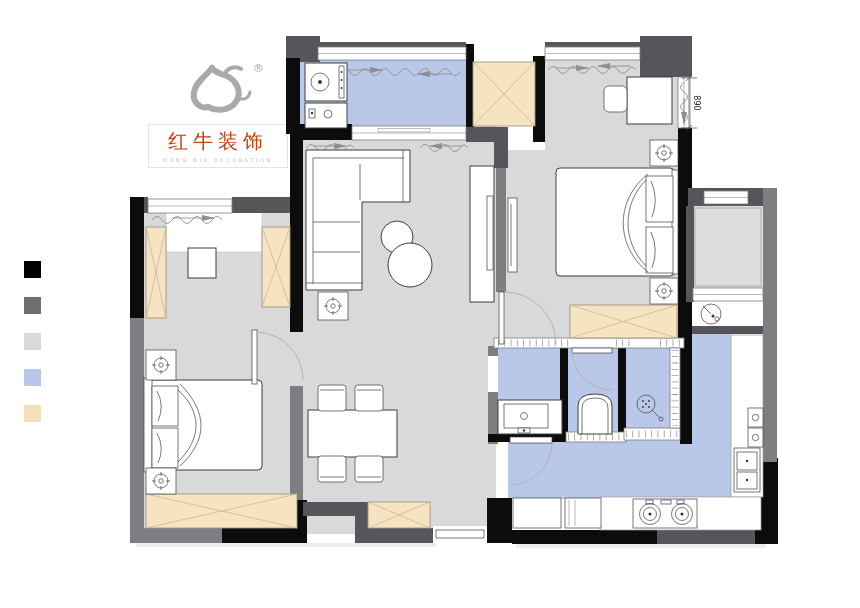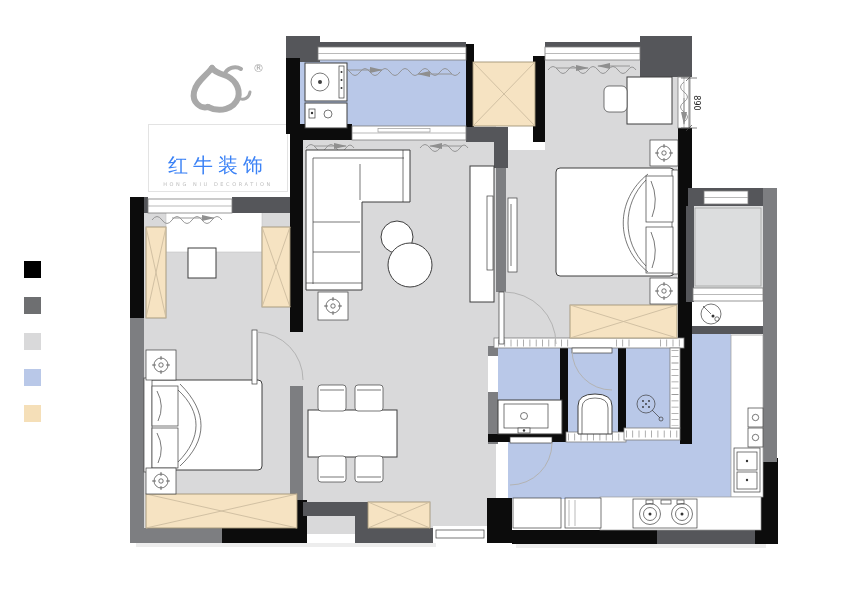--- a/index.html
+++ b/index.html
@@ -18,21 +18,21 @@
   .arc{fill:none;stroke:#b3b3b3;stroke-width:1}
   .wav{fill:none;stroke:#8f8f8f;stroke-width:.9}
   .tile{stroke:#9a9a9a;stroke-width:7;stroke-dasharray:.8,5.5;fill:none}
   .dim{stroke:#4a4a4a;stroke-width:.7;fill:none}
   .dimt{font:8px "DejaVu Sans",sans-serif;fill:#222}
   .shadow{fill:#000;opacity:.07}
   .logo{position:absolute;left:148px;top:60px;width:140px;text-align:center;}
   .logo-mark{position:relative;height:62px;}
   .logo-reg{position:absolute;top:2px;right:24px;font-size:11px;color:#a9a9a9;}
   .logo-box{border:1px solid #e3e3e3;padding:3px 2px 4px;margin-top:2px;}
-  .logo-cn{font-size:20px;letter-spacing:5px;color:#3b82f6;white-space:nowrap;margin-top:24px;}
+  .logo-cn{font-size:20px;letter-spacing:5px;color:#c2410c;white-space:nowrap;}
   .logo-en{font-size:5px;letter-spacing:2.6px;color:#bdbdbd;margin-top:2px;white-space:nowrap;}
   .legend{position:absolute;left:23px;top:261px;}
 </style>
 </head>
 <body>
 
 <div class="canvas">
 
   <div class="logo">
     <div class="logo-mark">

